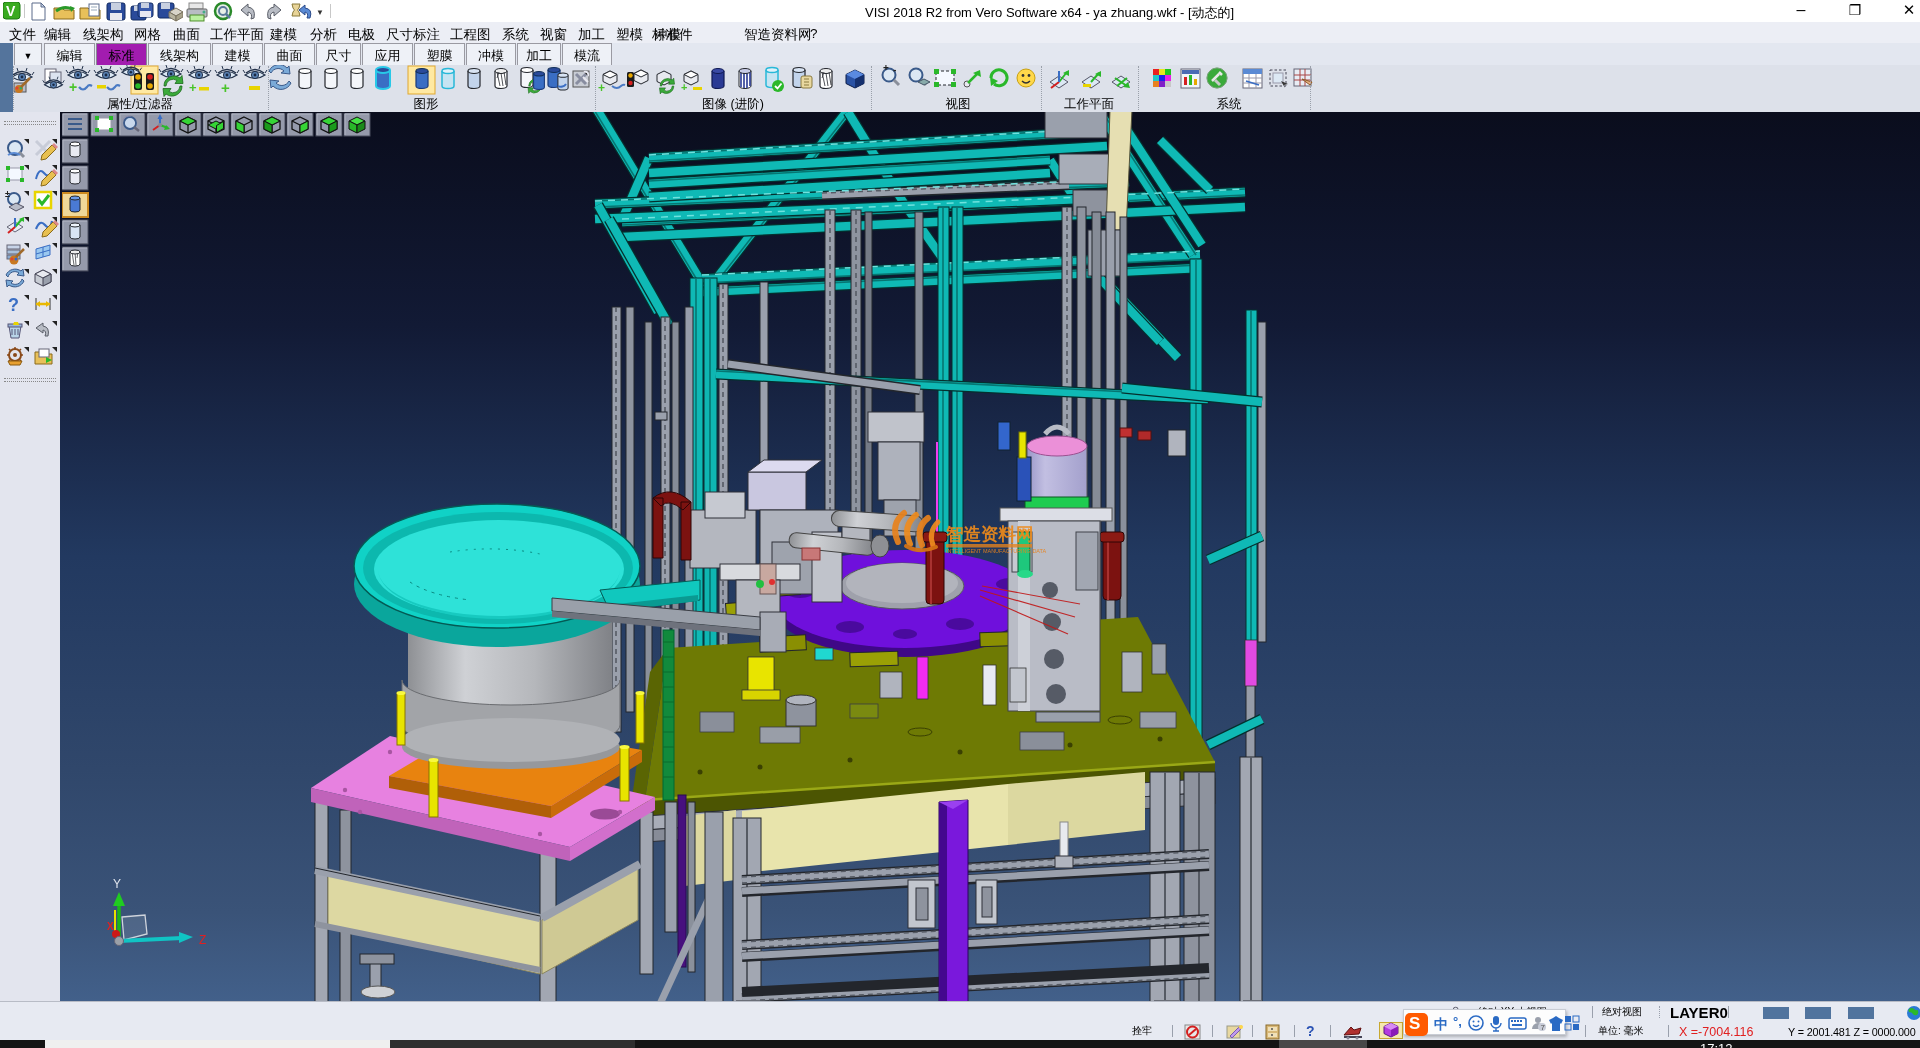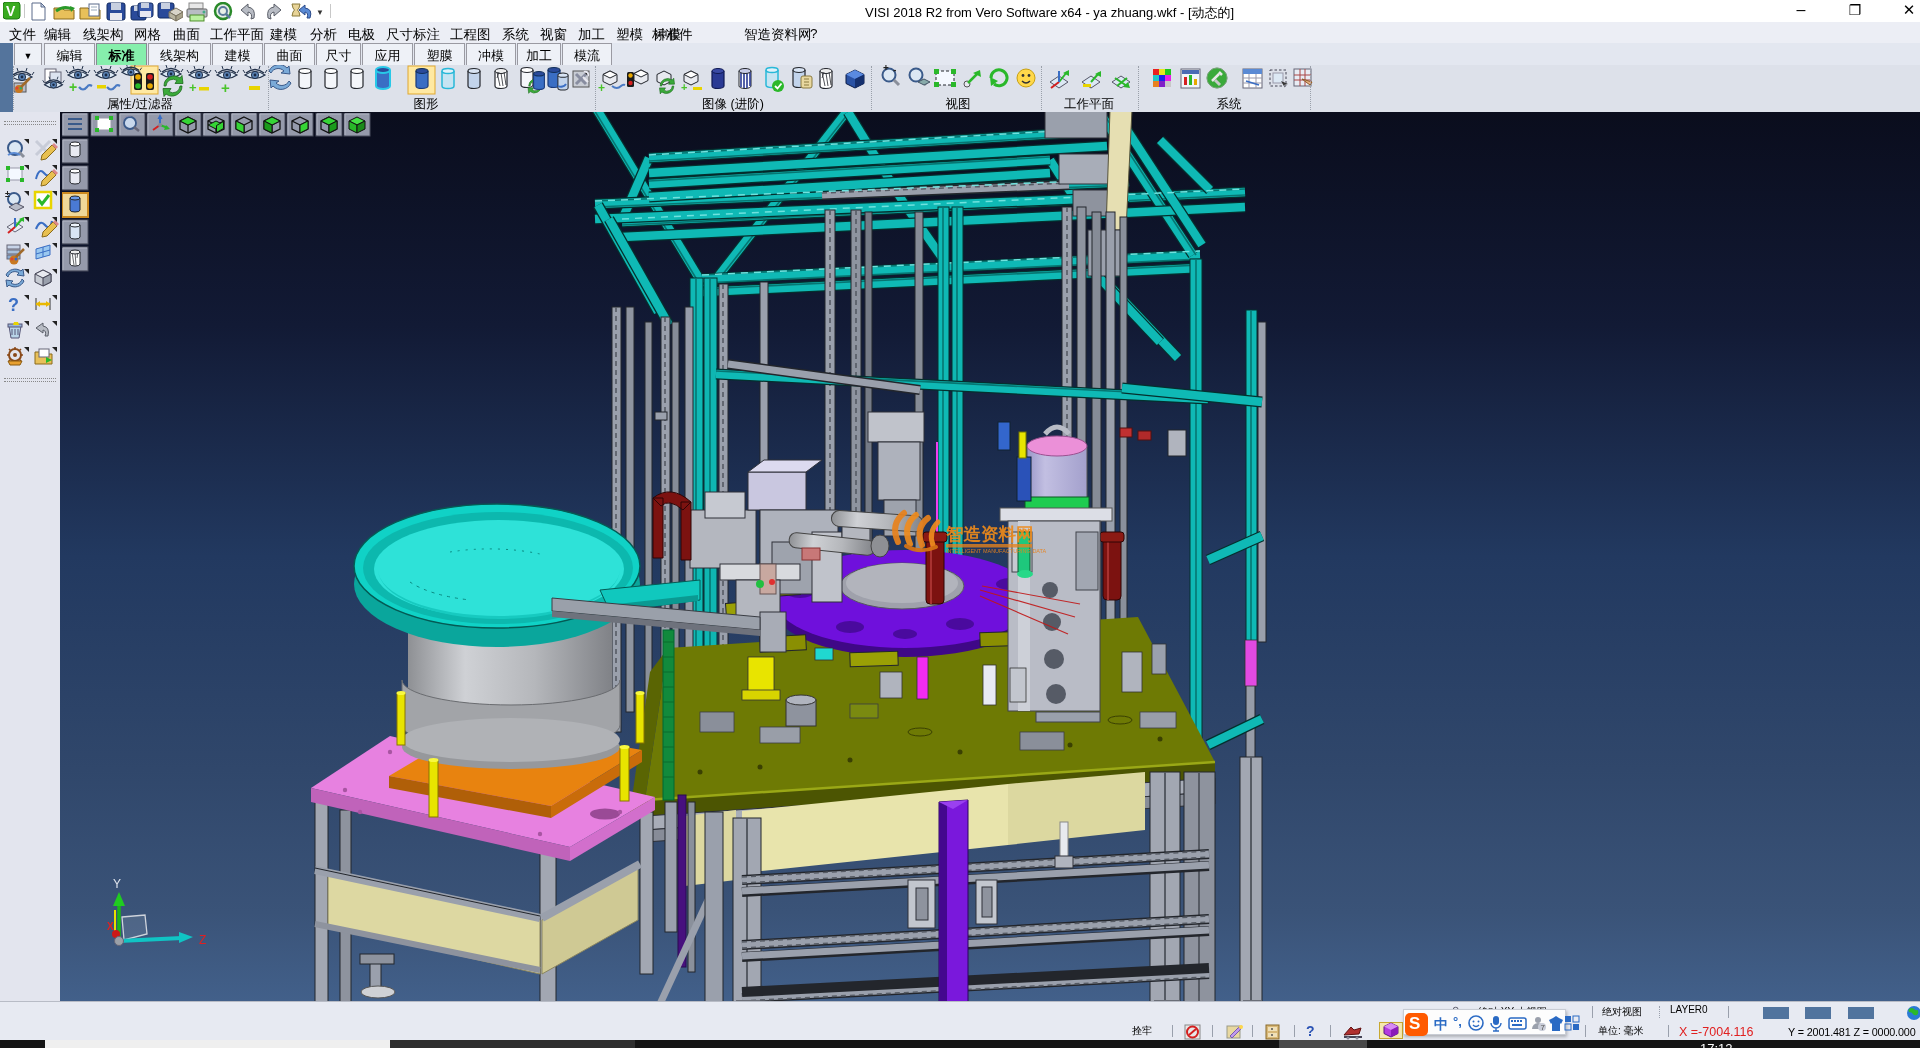--- a/index.html
+++ b/index.html
@@ -4,21 +4,21 @@
 *{margin:0;padding:0;box-sizing:border-box}
 html,body{width:1920px;height:1048px;overflow:hidden;font-family:"Liberation Sans",sans-serif;background:#e8ebf2}
 #titlebar{position:absolute;left:0;top:0;width:1920px;height:22px;background:#ffffff}
 #title{position:absolute;left:865px;top:4px;font-size:13px;color:#000;letter-spacing:0px}
 .winbtn{position:absolute;top:0;width:46px;height:22px;color:#000;font-size:14px;text-align:center;line-height:20px}
 #menubar{position:absolute;left:0;top:22px;width:1920px;height:21px;background:#eceef5}
 #menubar span{position:absolute;top:4px;font-size:13.5px;color:#000}
 #tabrow{position:absolute;left:0;top:43px;width:1920px;height:22px;background:#e3e7f0}
 #bluecorner{position:absolute;left:0;top:43px;width:13px;height:69px;background:#54749c}
 .tab{position:absolute;top:43px;height:22px;border:1px solid #9a9aa2;border-bottom:none;background:#eef1f7;font-size:13px;text-align:center;padding-top:3px;color:#000}
-.tab.act{background:#86efac;font-weight:bold;border-color:#8a8a94}
+.tab.act{background:#a21caf;font-weight:normal;border-color:#8a8a94}
 #ribbon{position:absolute;left:13px;top:65px;width:1907px;height:47px;background:#dde1ea}
 .grplabel{position:absolute;top:96px;font-size:12.5px;color:#000;transform:translateX(-50%)}
 .vdots{position:absolute;top:66px;height:44px;width:1px;border-left:1px dotted #9aa0aa}
 svg{display:block}
 #lefttb{position:absolute;left:0;top:112px;width:60px;height:889px;background:#e3e5ee}
 .dashh{position:absolute;left:4px;width:52px;height:4px;border-top:1px dotted #888;border-bottom:1px dotted #888}
 #viewport{position:absolute;left:60px;top:112px;width:1860px;height:889px;background:linear-gradient(#0a0d1d 0%,#121a35 24%,#223960 50%,#30476b 74%,#3a5378 90%,#42608a 100%)}
 #statusA{position:absolute;left:0;top:1001px;width:1920px;height:20px;background:#e7eaf2;border-top:1px solid #b8bcc6}
 #statusB{position:absolute;left:0;top:1021px;width:1920px;height:19px;background:#e7eaf2}
 #taskbar{position:absolute;left:0;top:1040px;width:1920px;height:8px;background:#141414}
@@ -1137,21 +1137,21 @@
 </svg>
 
 <div id="statusA"></div>
 <div id="statusB"></div>
 <div id="statusitems">
 <div class="st" style="left:1452px;top:1005px;color:#556">⚲</div>
 <div class="st" style="left:1478px;top:1005px">绝对 XY 上视图</div>
 <div class="sep" style="left:1592px;top:1006px;height:12px"></div>
 <div class="st" style="left:1602px;top:1005px">绝对视图</div>
 <div class="sep" style="left:1659px;top:1006px;height:12px;border-left:1px dotted #9aa0ac;background:none"></div>
-<div class="st" style="left:1670px;top:1004px;font-weight:normal;font-size:10px">LAYER0</div>
+<div class="st" style="left:1670px;top:1004px;font-weight:bold;font-size:15px">LAYER0</div>
 <div class="sep" style="left:1728px;top:1006px;height:12px"></div>
 <div style="position:absolute;left:1763px;top:1007px;width:26px;height:12px;background:#51749e"></div>
 <div style="position:absolute;left:1805px;top:1007px;width:26px;height:12px;background:#51749e"></div>
 <div style="position:absolute;left:1848px;top:1007px;width:26px;height:12px;background:#51749e"></div>
 <svg width="16" height="16" style="position:absolute;left:1906px;top:1005px">
       <circle cx="8" cy="8" r="7" fill="#2a7ad4"></circle>
       <path d="M3,4 q3,-2 5,0 t4,1 q1,3 -1,5 q-3,1 -4,-1 t-4,-2 q-1,-2 0,-3" fill="#2ab82a"></path>
     </svg>
 <div class="st" style="left:1132px;top:1024px">拴牢</div>
 <div class="sep" style="left:1172px;top:1025px;height:12px"></div>

